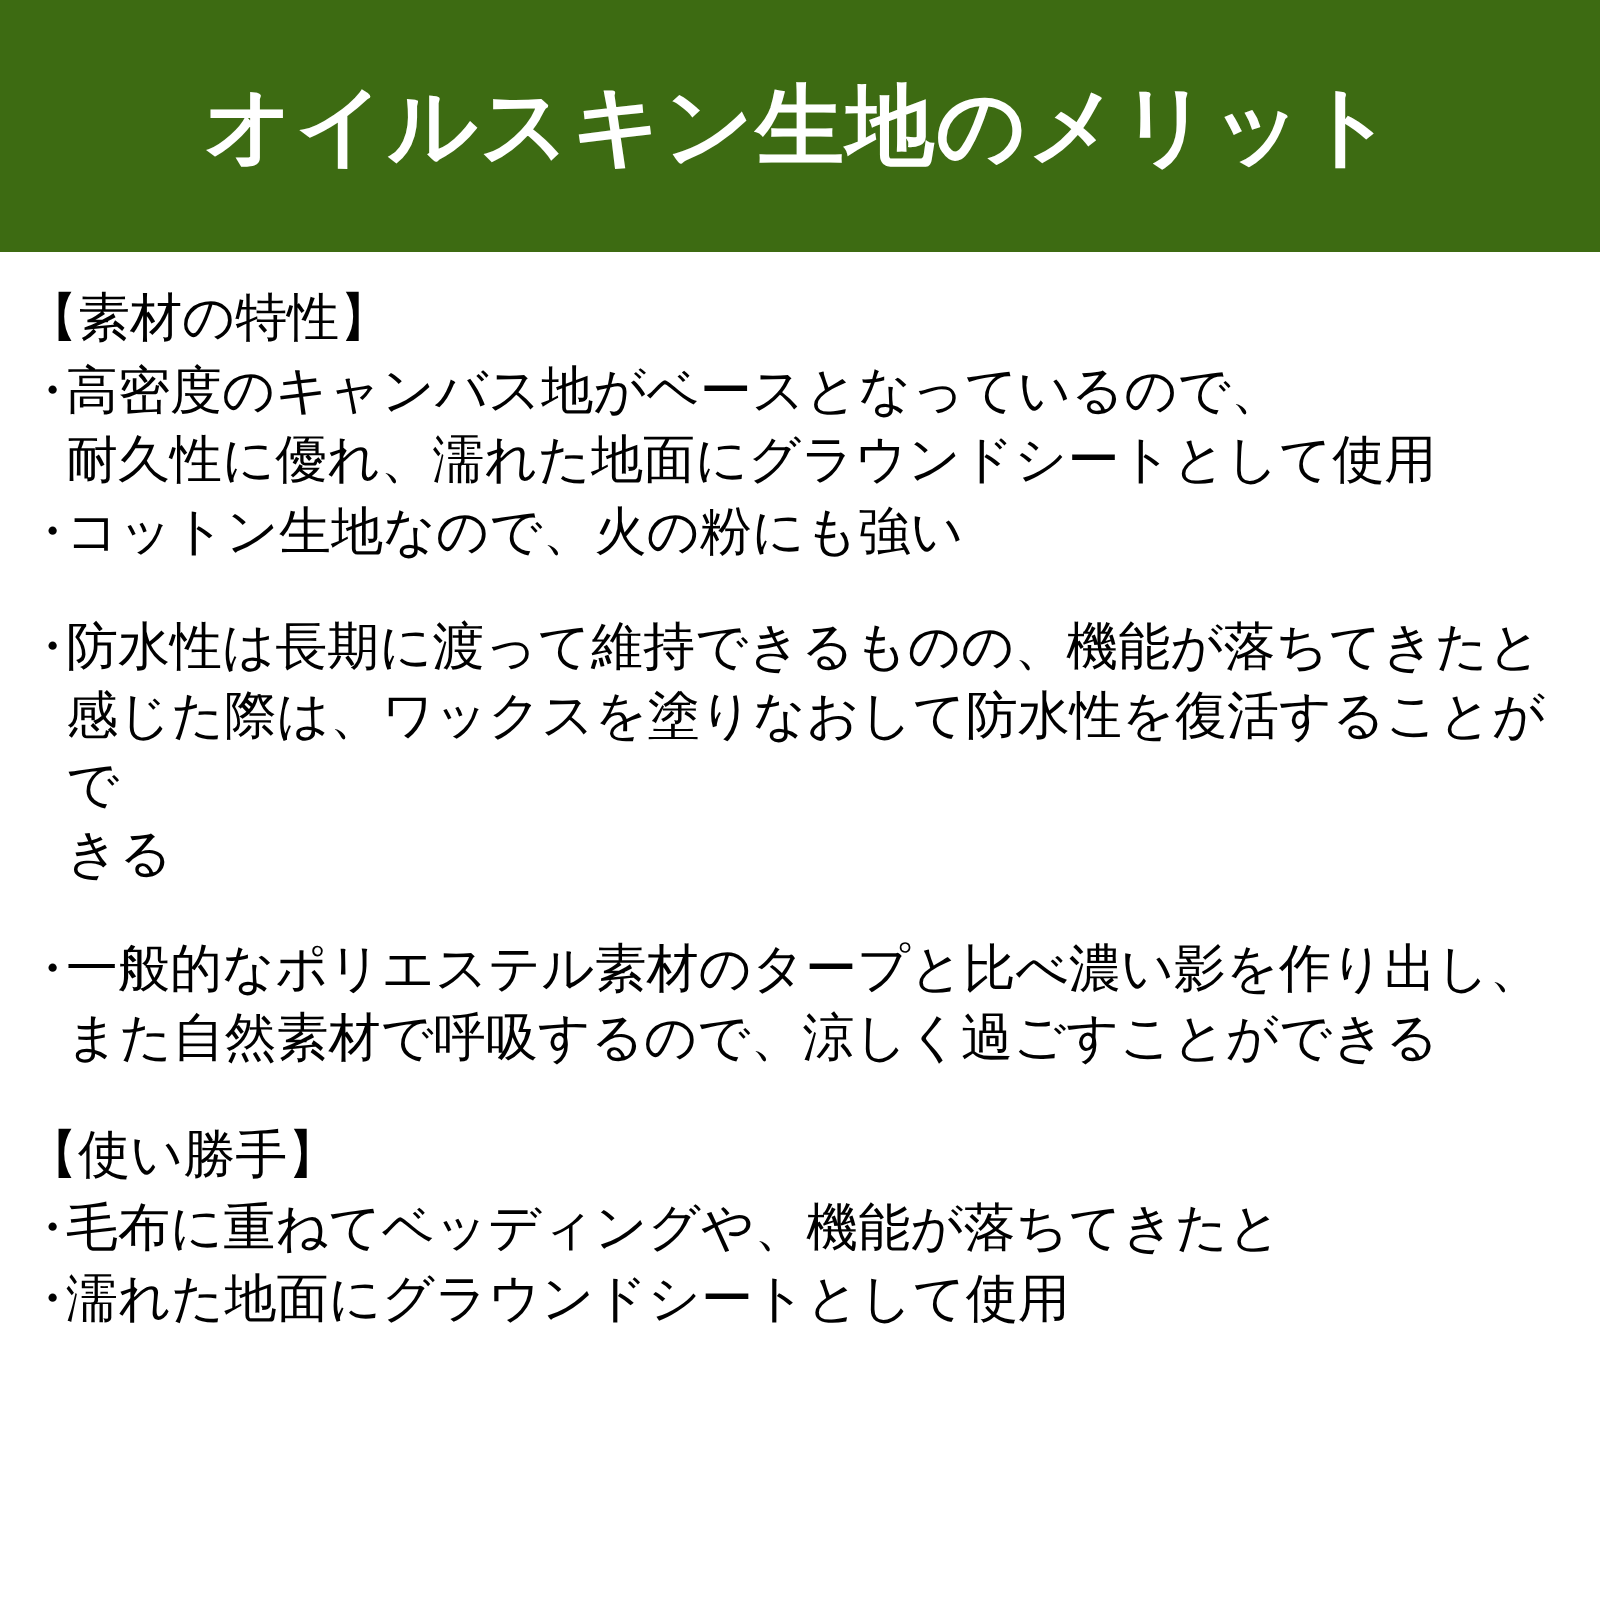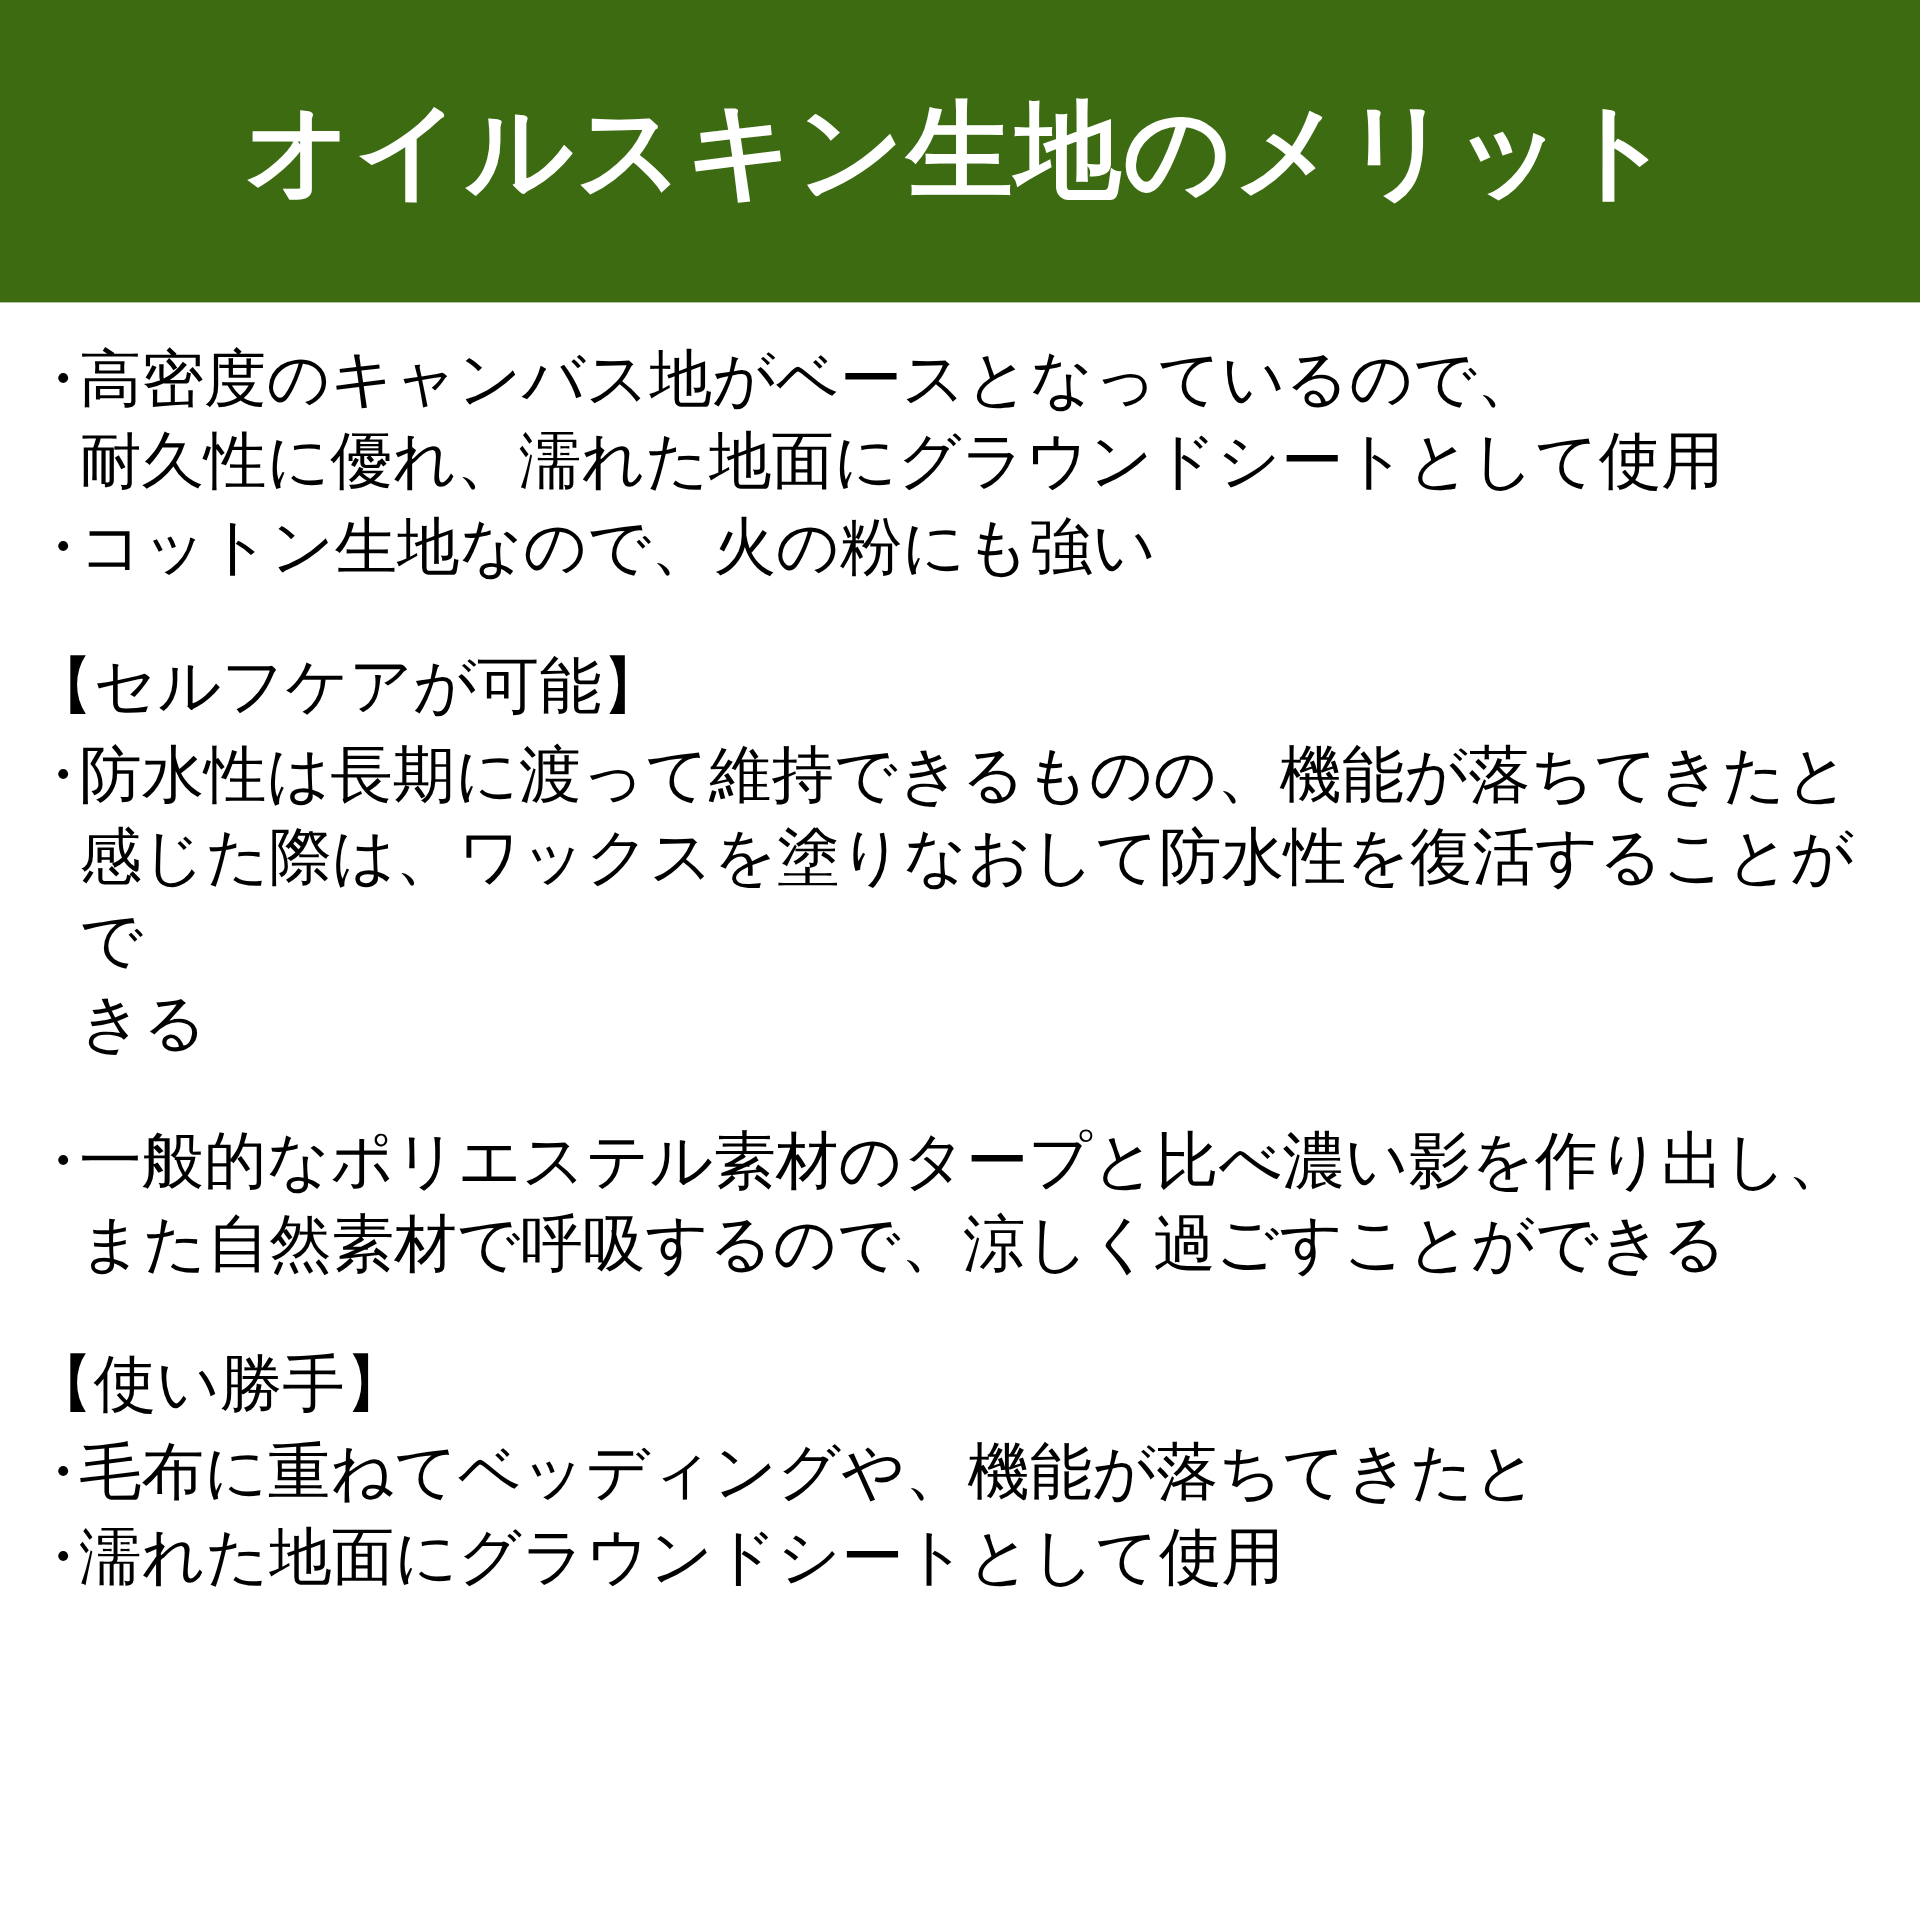--- a/index.html
+++ b/index.html
@@ -84,35 +84,35 @@
 
 <div class="slide">
 
   <div class="header-band">
     <div class="header-title">オイルスキン生地のメリット</div>
   </div>
 
   <div class="body-area">
 
     <div class="section">
+      <div class="section-heading">【素材の特性】</div>
       <ul class="bullet-list">
         <li class="bullet-item">
           <span class="bullet-mark">・</span>
           <span class="bullet-text">高密度のキャンバス地がベースとなっているので、
 耐久性に優れ、濡れた地面にグラウンドシートとして使用</span>
         </li>
         <li class="bullet-item">
           <span class="bullet-mark">・</span>
           <span class="bullet-text">コットン生地なので、火の粉にも強い</span>
         </li>
       </ul>
     </div>
 
     <div class="section">
-      <div class="section-heading">【セルフケアが可能】</div>
       <ul class="bullet-list">
         <li class="bullet-item">
           <span class="bullet-mark">・</span>
           <span class="bullet-text">防水性は長期に渡って維持できるものの、機能が落ちてきたと
 感じた際は、ワックスを塗りなおして防水性を復活することがで
 きる</span>
         </li>
       </ul>
     </div>
 

